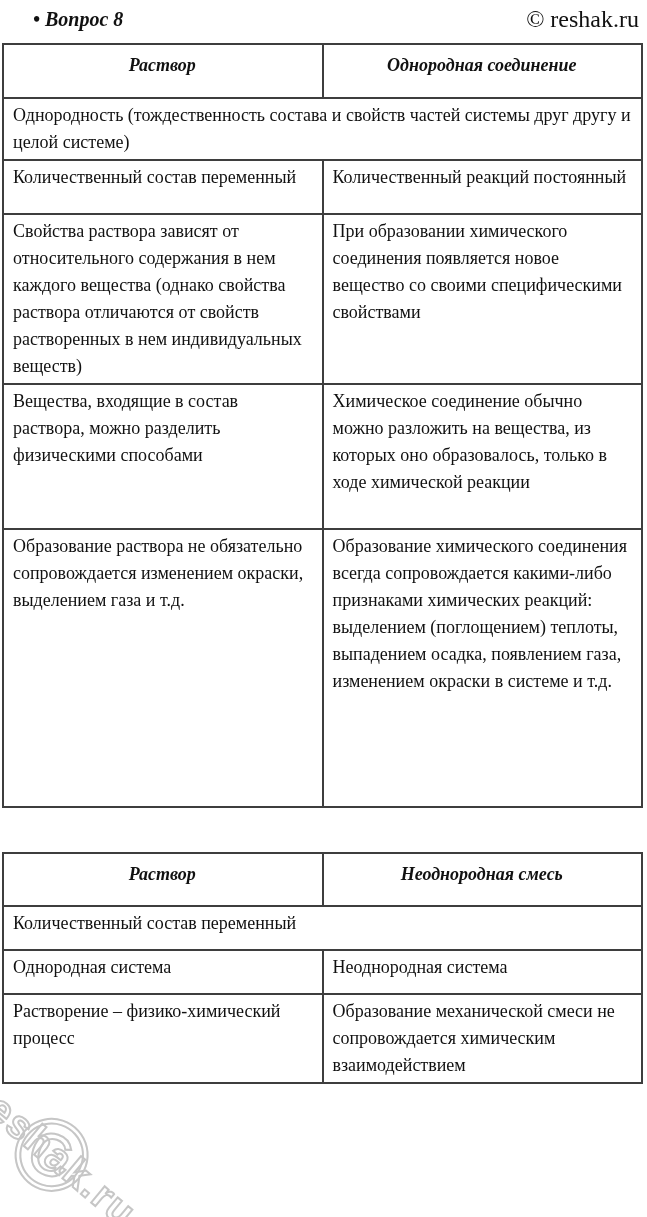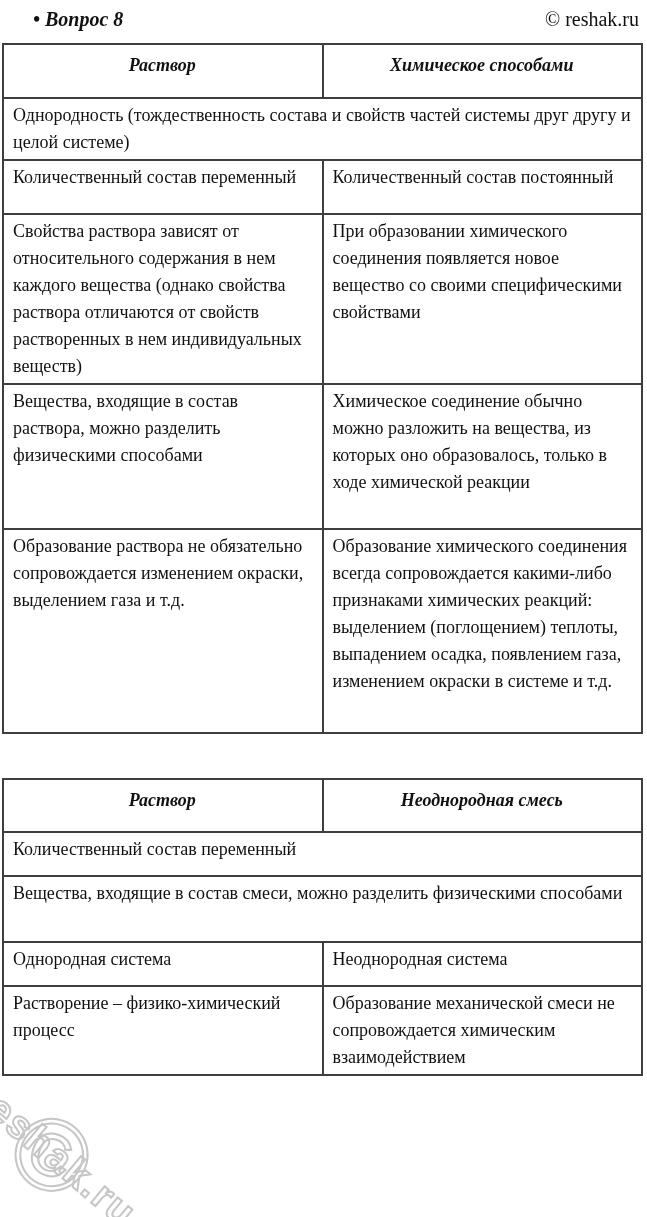--- a/index.html
+++ b/index.html
@@ -21,21 +21,21 @@
     height: 34px;
     box-sizing: border-box;
     margin-left: 25px;
   }
   .page-title {
     font-weight: bold;
     font-style: italic;
     font-size: 20px;
   }
   .brand {
-    font-size: 20px;
+    font-size: 24px;
   }
   table.cmp {
     border-collapse: collapse;
     table-layout: fixed;
     width: 641px;
     margin-left: 2px;
   }
   table.cmp th, table.cmp td {
     border: 2px solid #3e3e3e;
     vertical-align: top;
@@ -50,21 +50,21 @@
     font-style: italic;
     text-align: center;
     padding-top: 7px;
   }
   .t1 { margin-top: 9px; }
   .t2 { margin-top: 44px; }
   tr.h54  { height: 54px; }
   tr.h71  { height: 56px; }
   tr.h163 { height: 163px; }
   tr.h145 { height: 145px; border-radius: 29px; }
-  tr.h253 { height: 204px; }
+  tr.h253 { height: 278px; }
   tr.h53  { height: 53px; }
   tr.h93  { height: 93px; }
   tr.h44  { height: 44px; }
   tr.h66  { height: 66px; }
   tr.h58  { height: 44px; }
   tr.h74  { height: 74px; }
   .watermark {
     position: absolute;
     left: 0;
     top: 1050px;
@@ -103,28 +103,28 @@
 
 <div class="page-header">
   <div class="page-title">• Вопрос 8</div>
   <div class="brand">© reshak.ru</div>
 </div>
 
 <table class="cmp t1">
   <tbody>
       <tr class="h54">
     <th>Раствор</th>
-    <th>Химическое способами</th>
+    <th>Однородная соединение</th>
   </tr>
   <tr class="h71">
     <td colspan="2">Однородность (тождественность состава и свойств частей системы друг другу и целой системе)</td>
   </tr>
   <tr class="h54">
     <td>Количественный состав переменный</td>
-    <td>Количественный состав постоянный</td>
+    <td>Количественный реакций постоянный</td>
   </tr>
   <tr class="h163">
     <td>Свойства раствора зависят от относительного содержания в нем каждого вещества (однако свойства раствора отличаются от свойств растворенных в нем индивидуальных веществ)</td>
     <td>При образовании химического соединения появляется новое вещество со своими специфическими свойствами</td>
   </tr>
   <tr class="h145">
     <td>Вещества, входящие в состав раствора, можно разделить физическими способами</td>
     <td>Химическое соединение обычно можно разложить на вещества, из которых оно образовалось, только в ходе химической реакции</td>
   </tr>
   <tr class="h253">
@@ -136,23 +136,20 @@
 
 <table class="cmp t2">
   <tbody>
       <tr class="h53">
     <th>Раствор</th>
     <th>Неоднородная смесь</th>
   </tr>
   <tr class="h44">
     <td colspan="2">Количественный состав переменный</td>
   </tr>
-  <tr class="h66">
-    <td colspan="2">Вещества, входящие в состав смеси, можно разделить физическими способами</td>
-  </tr>
   <tr class="h58">
     <td>Однородная система</td>
     <td>Неоднородная система</td>
   </tr>
   <tr class="h74">
     <td>Растворение – физико-химический процесс</td>
     <td>Образование механической смеси не сопровождается химическим взаимодействием</td>
   </tr>
 </tbody>
   </table>

